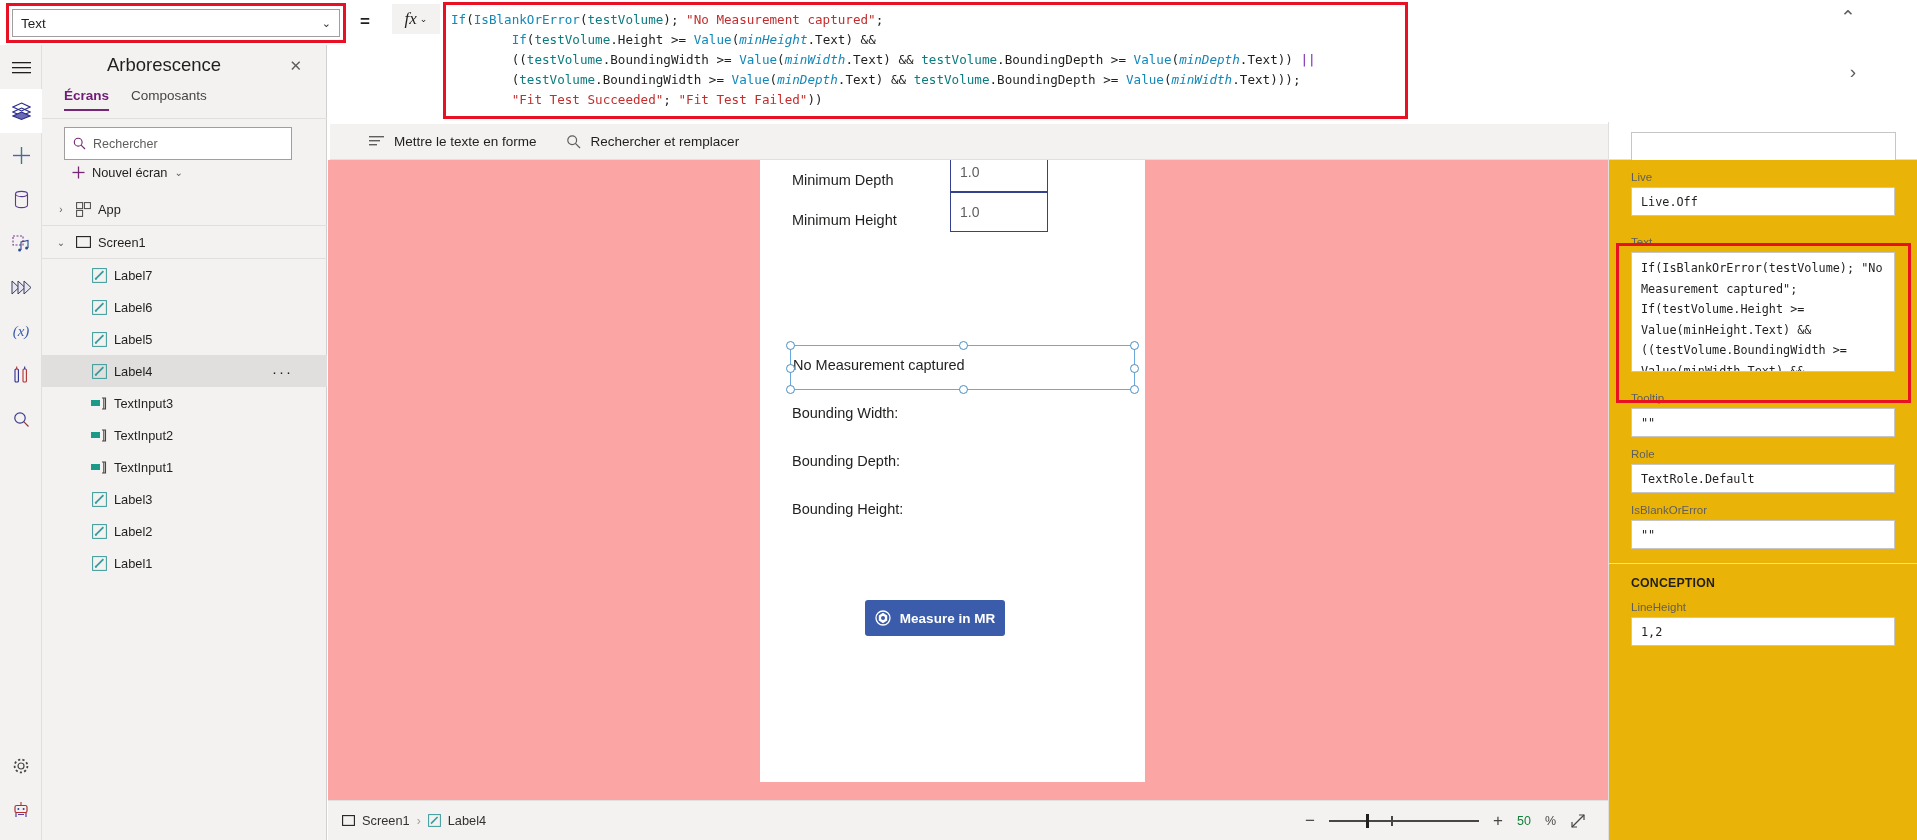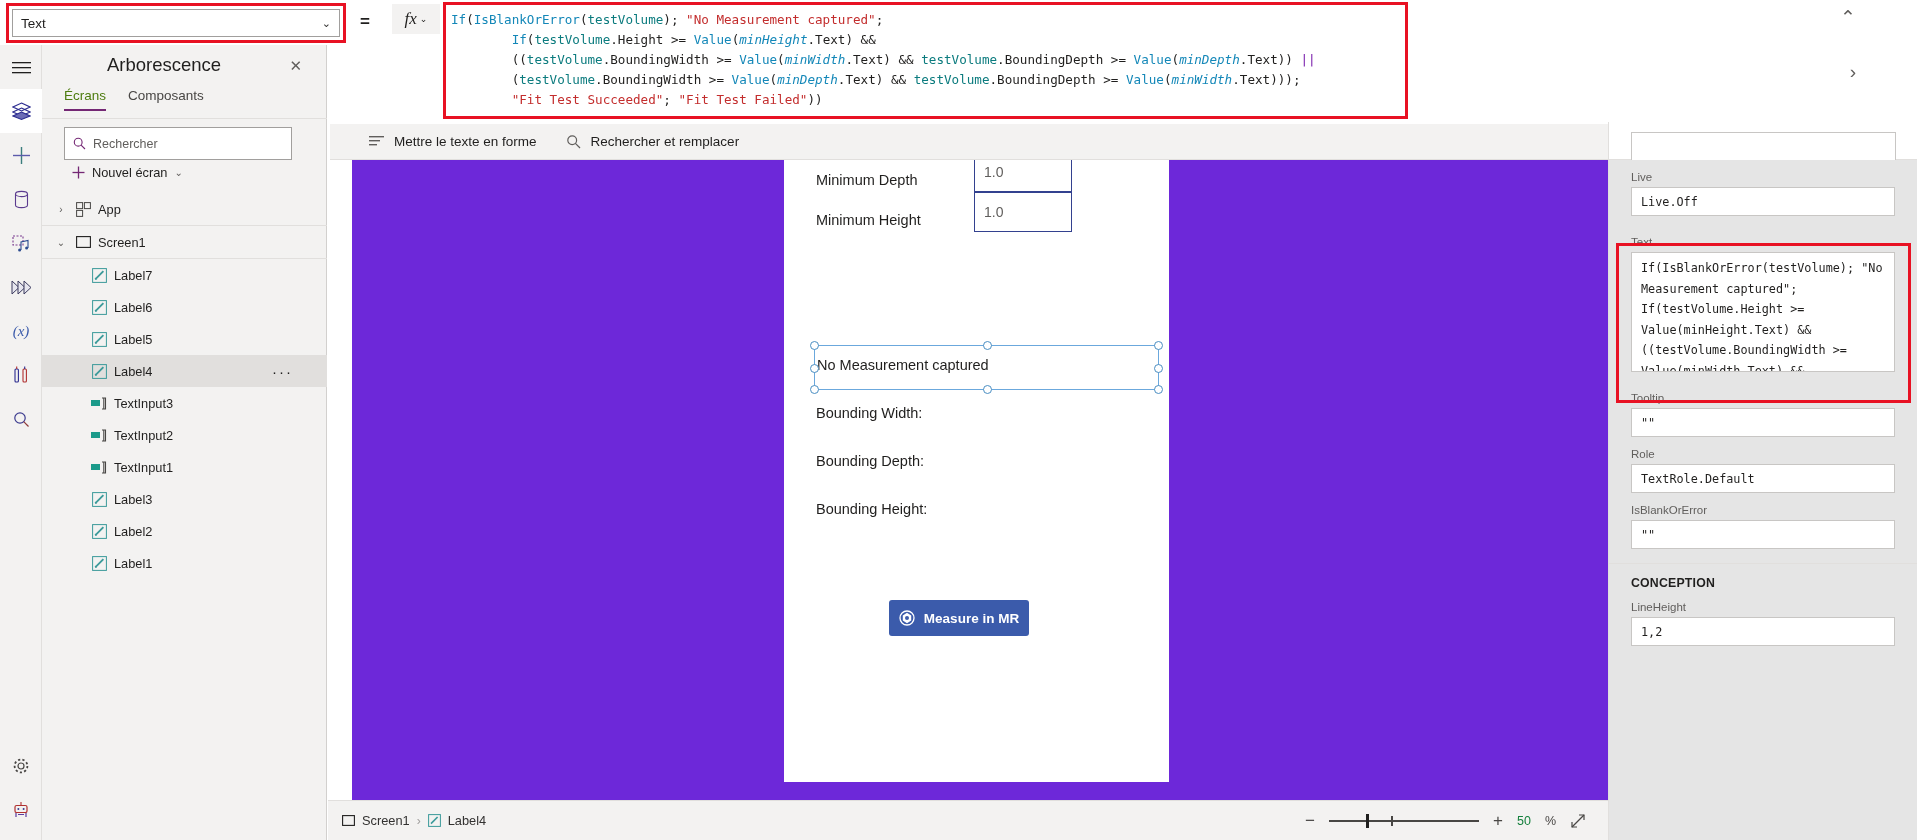--- a/index.html
+++ b/index.html
@@ -116,21 +116,21 @@
   #tree-close {
     position: absolute; right: 24px; top: 13px;
     font-size: 15px; color: #605e5c; cursor: pointer; line-height: 1;
   }
   #tree-tabs {
     position: absolute; left: 22px; top: 43px; display: flex; gap: 22px;
   }
   .tree-tab {
     font-size: 13.5px; color: #484644; padding-bottom: 6px; cursor: pointer;
   }
-  .tree-tab.active { color: #4d7c0f; border-bottom: 2px solid #742774; }
+  .tree-tab.active { color: #701a75; border-bottom: 2px solid #742774; font-weight: bold; }
   #tree-tab-divider {
     position: absolute; left: 0; top: 73px; width: 285px; height: 1px; background: #e1dfdd;
   }
   #tree-search {
     position: absolute; left: 22px; top: 82px; width: 228px; height: 33px;
     border: 1px solid #a19f9d; background: #fff;
     display: flex; align-items: center; padding: 0 8px; gap: 7px;
   }
   #tree-search .ph { color: #605e5c; font-size: 12.5px; }
   #new-screen {
@@ -148,23 +148,22 @@
   .tree-row .ticon { width: 26px; display: flex; align-items: center; justify-content: center; }
   .tree-row .tlabel { padding-left: 2px; }
   .tree-row .ellipsis { position: absolute; right: 34px; letter-spacing: 2px; color: #201f1e; font-size: 15px; }
   .lvl1 { padding-left: 10px; }
   .lvl2 { padding-left: 44px; }
   .tree-sep { height: 1px; background: #e1dfdd; margin: 0; }
 
   
   #canvas-area {
     position: absolute; left: 328px; top: 160px; width: 1280px; height: 640px;
-    background: #6d28d9;
+    background: #fca5a5;
     overflow: hidden;
-    margin-left: 24px;
   }
   #phone {
     position: absolute; left: 432px; top: 0px; width: 385px; height: 622px;
     background: #ffffff;
   }
   .c-label { position: absolute; font-size: 14.5px; color: #201f1e; }
   .c-input {
     position: absolute; border: 1px solid #33418f; background: #fff;
     display: flex; align-items: center; padding-left: 9px;
     font-size: 14px; color: #605e5c;
@@ -202,21 +201,21 @@
   #zoom-slider { position: relative; width: 150px; height: 14px; cursor: pointer; }
   #zoom-slider .track { position: absolute; left: 0; top: 6px; width: 150px; height: 2px; background: #484644; }
   #zoom-slider .thumb { position: absolute; left: 37px; top: 0px; width: 3px; height: 14px; background: #201f1e; }
   #zoom-slider .tick { position: absolute; left: 62px; top: 2px; width: 2px; height: 10px; background: #484644; }
   .zbtn { font-size: 17px; color: #484644; cursor: pointer; line-height: 1; }
   #zoom-pct { font-size: 12.5px; color: #15803d; }
 
   
   #right-panel {
     position: absolute; left: 1608px; top: 160px; width: 309px; height: 680px;
-    background: #e5e5e5; border-left: 1px solid #e1dfdd;
+    background: #eab308; border-left: 1px solid #e1dfdd;
     overflow: hidden;
   }
   .rp-group { padding: 0 22px; }
   .rp-label { font-size: 11.5px; color: #605e5c; margin: 11px 0 4px 0; }
   .rp-value {
     border: 1px solid #c8c6c4; background: #fff; min-height: 29px;
     display: flex; align-items: center; padding: 4px 9px;
     font-family: "DejaVu Sans Mono", monospace; font-size: 11.8px; color: #201f1e;
   }
   #rp-text-highlight {

